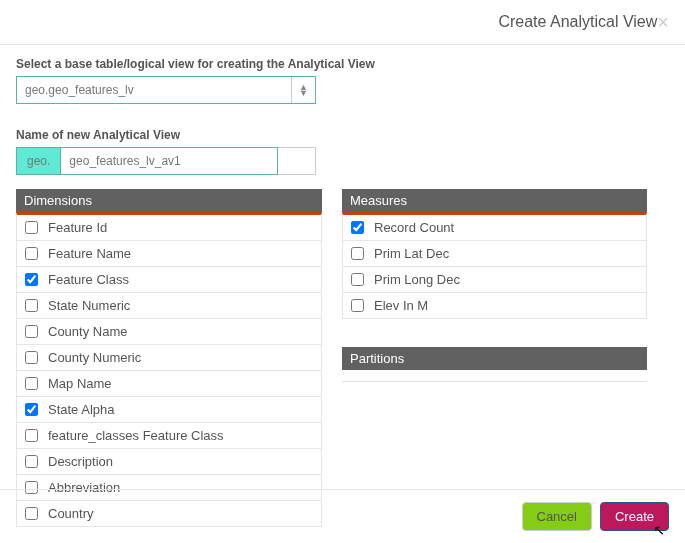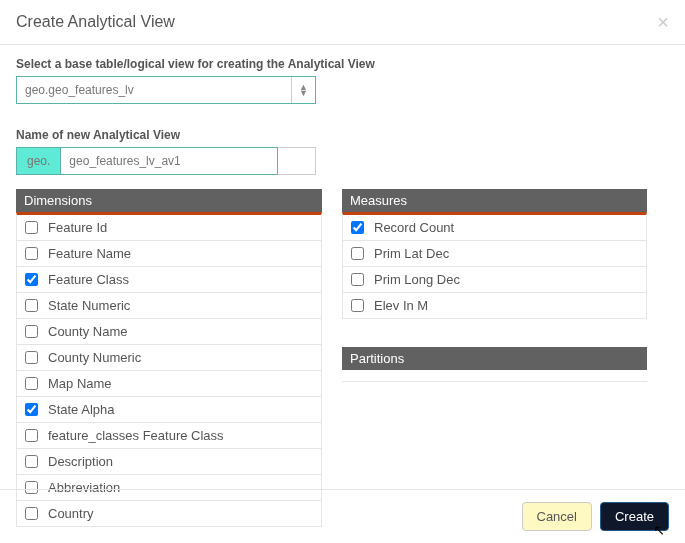--- a/index.html
+++ b/index.html
@@ -8,21 +8,21 @@
       font-size: 13px;
       color: #555;
       width: 685px;
       height: 543px;
       background: #fff;
     }
     .modal-header {
       padding: 12px 16px;
       border-bottom: 1px solid #e5e5e5;
       display: flex;
-      justify-content: space-between;
+      justify-content: flex-end;
       align-items: center;
     }
     .modal-title {
       font-size: 16px;
       color: #555;
       font-weight: 500;
     }
     .close-btn {
       background: none;
       border: none;
@@ -147,26 +147,26 @@
       left: 0;
       right: 0;
     }
     .btn {
       padding: 6px 14px;
       font-size: 13px;
       border-radius: 4px;
       cursor: pointer;
     }
     .btn-default {
-      background: #fef9c3;
+      background: #84cc16;
       border: 1px solid #ccc;
       color: #555;
     }
     .btn-primary {
-      background: #0f172a;
+      background: #be185d;
       border: 1px solid #245a89;
       color: #fff;
     }
     .cursor {
       position: absolute;
       bottom: 5px;
       right: 20px;
       font-size: 14px;
       color: #000;
     }

